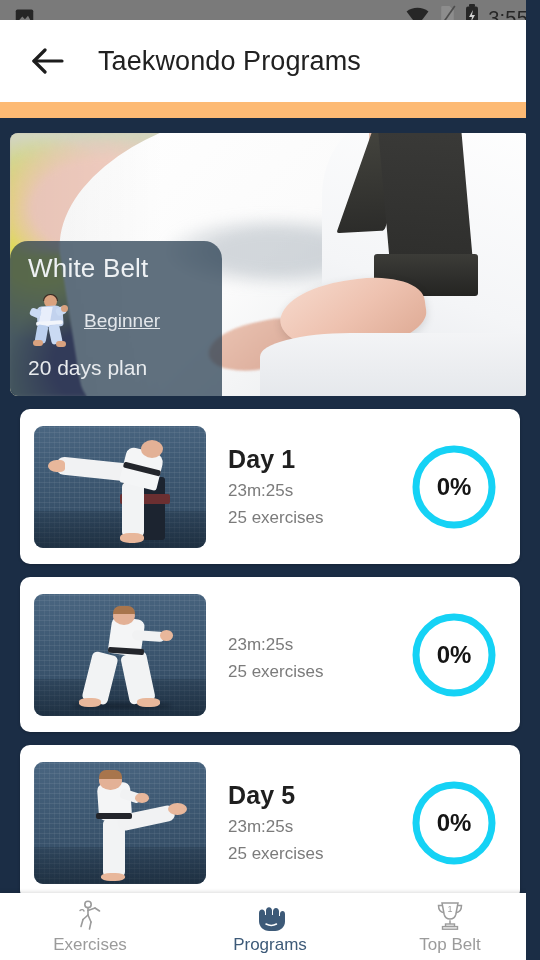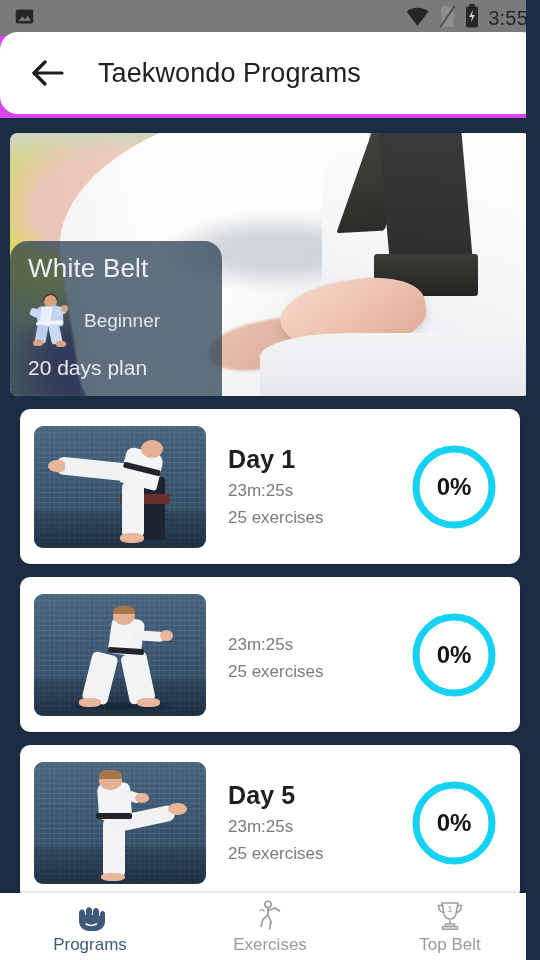--- a/index.html
+++ b/index.html
@@ -1,37 +1,37 @@
 <!DOCTYPE html>
 <html><head>
 <meta charset="utf-8">
 <style>
   * { margin:0; padding:0; box-sizing:border-box; }
   html, body {
     width:540px; height:960px;
     font-family:"Liberation Sans", sans-serif;
     background:#1b2d45; overflow:hidden;
   }
-  .phone { position:relative; width:526px; height:960px; overflow:hidden; background:#d946ef; }
+  .phone { position:relative; width:526px; height:960px; overflow:hidden; background:#fdba74; }
 
   
   .statusbar {
     position:absolute; top:0; left:0; width:540px; height:36px;
     background:#7a7a7a; display:flex; align-items:center;
     padding:0 12px 0 14px;
   }
   .sb-left { display:flex; align-items:center; gap:8px; }
   .sb-right { margin-left:auto; display:flex; align-items:center; gap:9px; }
   .sb-time { color:#262626; font-size:20px; letter-spacing:.2px; font-family:"Liberation Sans", sans-serif; }
   .ic { display:block; }
 
   
   .toolbar {
-    position:absolute; top:32px; left:0; width:540px; height:82px;
-    background:#ffffff; display:flex; align-items:center;border-radius:18px;
+    position:absolute; top:20px; left:0; width:540px; height:82px;
+    background:#ffffff; display:flex; align-items:center;
   }
   .back-btn { width:62px; height:62px; margin-left:18px; display:flex; align-items:center; justify-content:center; }
   .toolbar-title {
     font-size:27px; color:#212121; margin-left:18px; letter-spacing:.1px;
     font-family:"Liberation Sans", sans-serif;
   }
 
   
   .content {
     position:absolute; top:118px; left:0; width:540px; height:775px;
@@ -132,21 +132,21 @@
   .hero-overlay {
     position:absolute; left:0; bottom:0; width:212px; height:155px;
     background:rgba(36,58,78,.72);
     border-radius:18px 18px 0 0;
     padding:12px 14px 0 18px;
     backdrop-filter:blur(1px);
   }
   .belt-name { color:#eef1f4; font-size:26px; letter-spacing:.2px; }
   .level-row { display:flex; align-items:center; margin-top:10px; }
   .level-emoji { width:48px; height:54px; position:relative; flex:0 0 48px; }
-  .level-text { color:#e3e7eb; font-size:19px; margin-left:8px; }
+  .level-text { color:#e3e7eb; font-size:19px; margin-left:8px;text-decoration:underline; }
   .plan-text { color:#e8ebee; font-size:21px; margin-top:8px; }
 
   
   .k-head { position:absolute; left:16px; top:1px; width:13px; height:13px; background:#d9a27f; border-radius:50%; }
   .k-hair { position:absolute; left:15px; top:0px; width:15px; height:7px; background:#3b2a22; border-radius:8px 8px 0 0; }
   .k-gi   { position:absolute; left:9px; top:12px; width:26px; height:21px; background:#c2d2ee; border-radius:5px 7px 3px 3px; transform:rotate(-4deg); }
   .k-gi2  { position:absolute; left:12px; top:13px; width:11px; height:19px; background:#e8eefb; transform:skewX(-10deg); }
   .k-belt { position:absolute; left:8px; top:27px; width:27px; height:4px; background:#f2f5fb; border-radius:2px; transform:rotate(-4deg); }
   .k-legL { position:absolute; left:8px; top:31px; width:11px; height:18px; background:#bcd0ee; border-radius:3px; transform:rotate(10deg); }
   .k-legR { position:absolute; left:22px; top:31px; width:11px; height:19px; background:#cadaf3; border-radius:3px; transform:rotate(-12deg); }
@@ -410,47 +410,47 @@
           </svg>
           <div class="progress-label">0%</div>
         </div>
       </div>
 
     </div>
   </div>
 
   <div class="bottomnav">
 
-    <div class="nav-item active">
-      <span class="nav-icon">
-        <svg width="32" height="28" viewBox="0 0 32 28">
-          <path d="M5 9c0-2 1.3-3.4 3-3.4S11 7 11 9v2h1V6.6c0-2 1.3-3.4 3-3.4s3 1.4 3 3.4V11h1V7.4c0-2 1.3-3.3 3-3.3s3 1.3 3 3.3V12h1V10c0-1.8 1.2-3 2.6-3S31 8.2 31 10v7.5C31 22.7 26.6 27 21.2 27h-6C9.6 27 5 22.6 5 17.2z" fill="#3d5a78"></path>
-          <path d="M12 20c3 1.6 7.5 1.6 10.5 0" stroke="#ffffff" stroke-width="1.5" fill="none" stroke-linecap="round"></path>
-        </svg>
-      </span>
-      <span class="nav-label">Programs</span>
-    </div>
-
     <div class="nav-item">
       <span class="nav-icon">
         <svg width="30" height="32" viewBox="0 0 30 32">
           <circle cx="13" cy="4.4" r="3.2" stroke="#9b9b9b" stroke-width="1.6" fill="none"></circle>
           <path d="M13 8v7" stroke="#9b9b9b" stroke-width="1.6" stroke-linecap="round"></path>
           <path d="M13 10.5l7-2.5" stroke="#9b9b9b" stroke-width="1.6" stroke-linecap="round"></path>
           <path d="M20 8l4.5 3" stroke="#9b9b9b" stroke-width="1.6" stroke-linecap="round"></path>
           <path d="M13 15l-5 4.5" stroke="#9b9b9b" stroke-width="1.6" stroke-linecap="round"></path>
           <path d="M8 19.5l-2 7" stroke="#9b9b9b" stroke-width="1.6" stroke-linecap="round"></path>
           <path d="M13 15l3 7" stroke="#9b9b9b" stroke-width="1.6" stroke-linecap="round"></path>
           <path d="M16 22l-1.5 7" stroke="#9b9b9b" stroke-width="1.6" stroke-linecap="round"></path>
           <path d="M5 10.5C6.5 9 8.5 9.5 9 11" stroke="#9b9b9b" stroke-width="1.4" fill="none" stroke-linecap="round"></path>
         </svg>
       </span>
       <span class="nav-label">Exercises</span>
     </div>
 
+    <div class="nav-item active">
+      <span class="nav-icon">
+        <svg width="32" height="28" viewBox="0 0 32 28">
+          <path d="M5 9c0-2 1.3-3.4 3-3.4S11 7 11 9v2h1V6.6c0-2 1.3-3.4 3-3.4s3 1.4 3 3.4V11h1V7.4c0-2 1.3-3.3 3-3.3s3 1.3 3 3.3V12h1V10c0-1.8 1.2-3 2.6-3S31 8.2 31 10v7.5C31 22.7 26.6 27 21.2 27h-6C9.6 27 5 22.6 5 17.2z" fill="#3d5a78"></path>
+          <path d="M12 20c3 1.6 7.5 1.6 10.5 0" stroke="#ffffff" stroke-width="1.5" fill="none" stroke-linecap="round"></path>
+        </svg>
+      </span>
+      <span class="nav-label">Programs</span>
+    </div>
+
     <div class="nav-item">
       <span class="nav-icon">
         <svg width="32" height="32" viewBox="0 0 32 32">
           <path d="M8 3h16l-2.2 11.5a6 6 0 0 1-11.6 0z" stroke="#9b9b9b" stroke-width="1.5" fill="none"></path>
           <path d="M8.2 5.5H4.5c0 4 2 6.6 5.4 7.2" stroke="#9b9b9b" stroke-width="1.5" fill="none"></path>
           <path d="M23.8 5.5h3.7c0 4-2 6.6-5.4 7.2" stroke="#9b9b9b" stroke-width="1.5" fill="none"></path>
           <path d="M16 20.3V24" stroke="#9b9b9b" stroke-width="1.5"></path>
           <rect x="11.5" y="24" width="9" height="2.4" stroke="#9b9b9b" stroke-width="1.4" fill="none"></rect>
           <rect x="8.5" y="26.6" width="15" height="2.6" stroke="#9b9b9b" stroke-width="1.4" fill="none"></rect>
           <text x="16" y="12" text-anchor="middle" font-family="Liberation Sans, sans-serif" font-size="9" fill="#9b9b9b">1</text>

